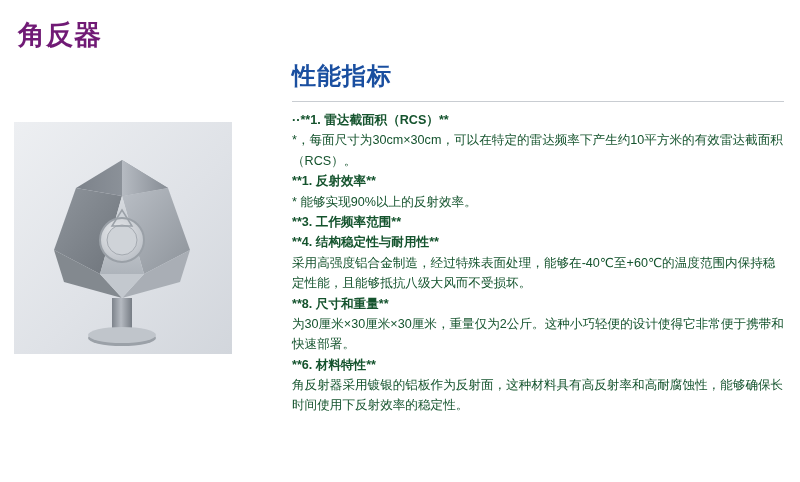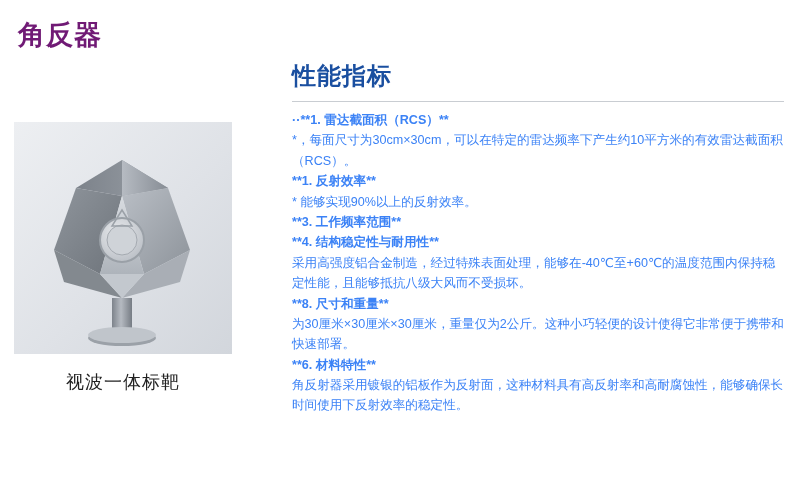--- a/index.html
+++ b/index.html
@@ -80,21 +80,21 @@
     width: 492px;
     height: 1px;
     background: #c9cdd2;
   }
   .spec-body {
     position: absolute;
     left: 0;
     top: 110px;
     width: 492px;
     font-size: 12.6px;
-    color: #3b82f6;
+    color: #14532d;
     line-height: 1.62;
   }
   .spec-head {
     font-weight: bold;
   }
   .spec-para {
     margin: 0;
   }
   .indent {
     text-indent: 13px;
@@ -168,21 +168,20 @@
 
         <polygon points="108,88 98,104 118,104" fill="none" stroke="#9ba1a8" stroke-width="1.5"></polygon>
 
         <rect x="98" y="176" width="20" height="38" fill="url(#poleG)"></rect>
 
         <ellipse cx="108" cy="216" rx="34" ry="8" fill="#9ba1a8"></ellipse>
         <ellipse cx="108" cy="213" rx="34" ry="8" fill="#c0c5cb"></ellipse>
       </svg>
     </div>
 
-    <div class="img-caption">视波一体标靶</div>
   </div>
 
   <div class="right-col">
 
     <div class="section-title">性能指标</div>
 
     <div class="divider"></div>
 
     <div class="spec-body">
 

